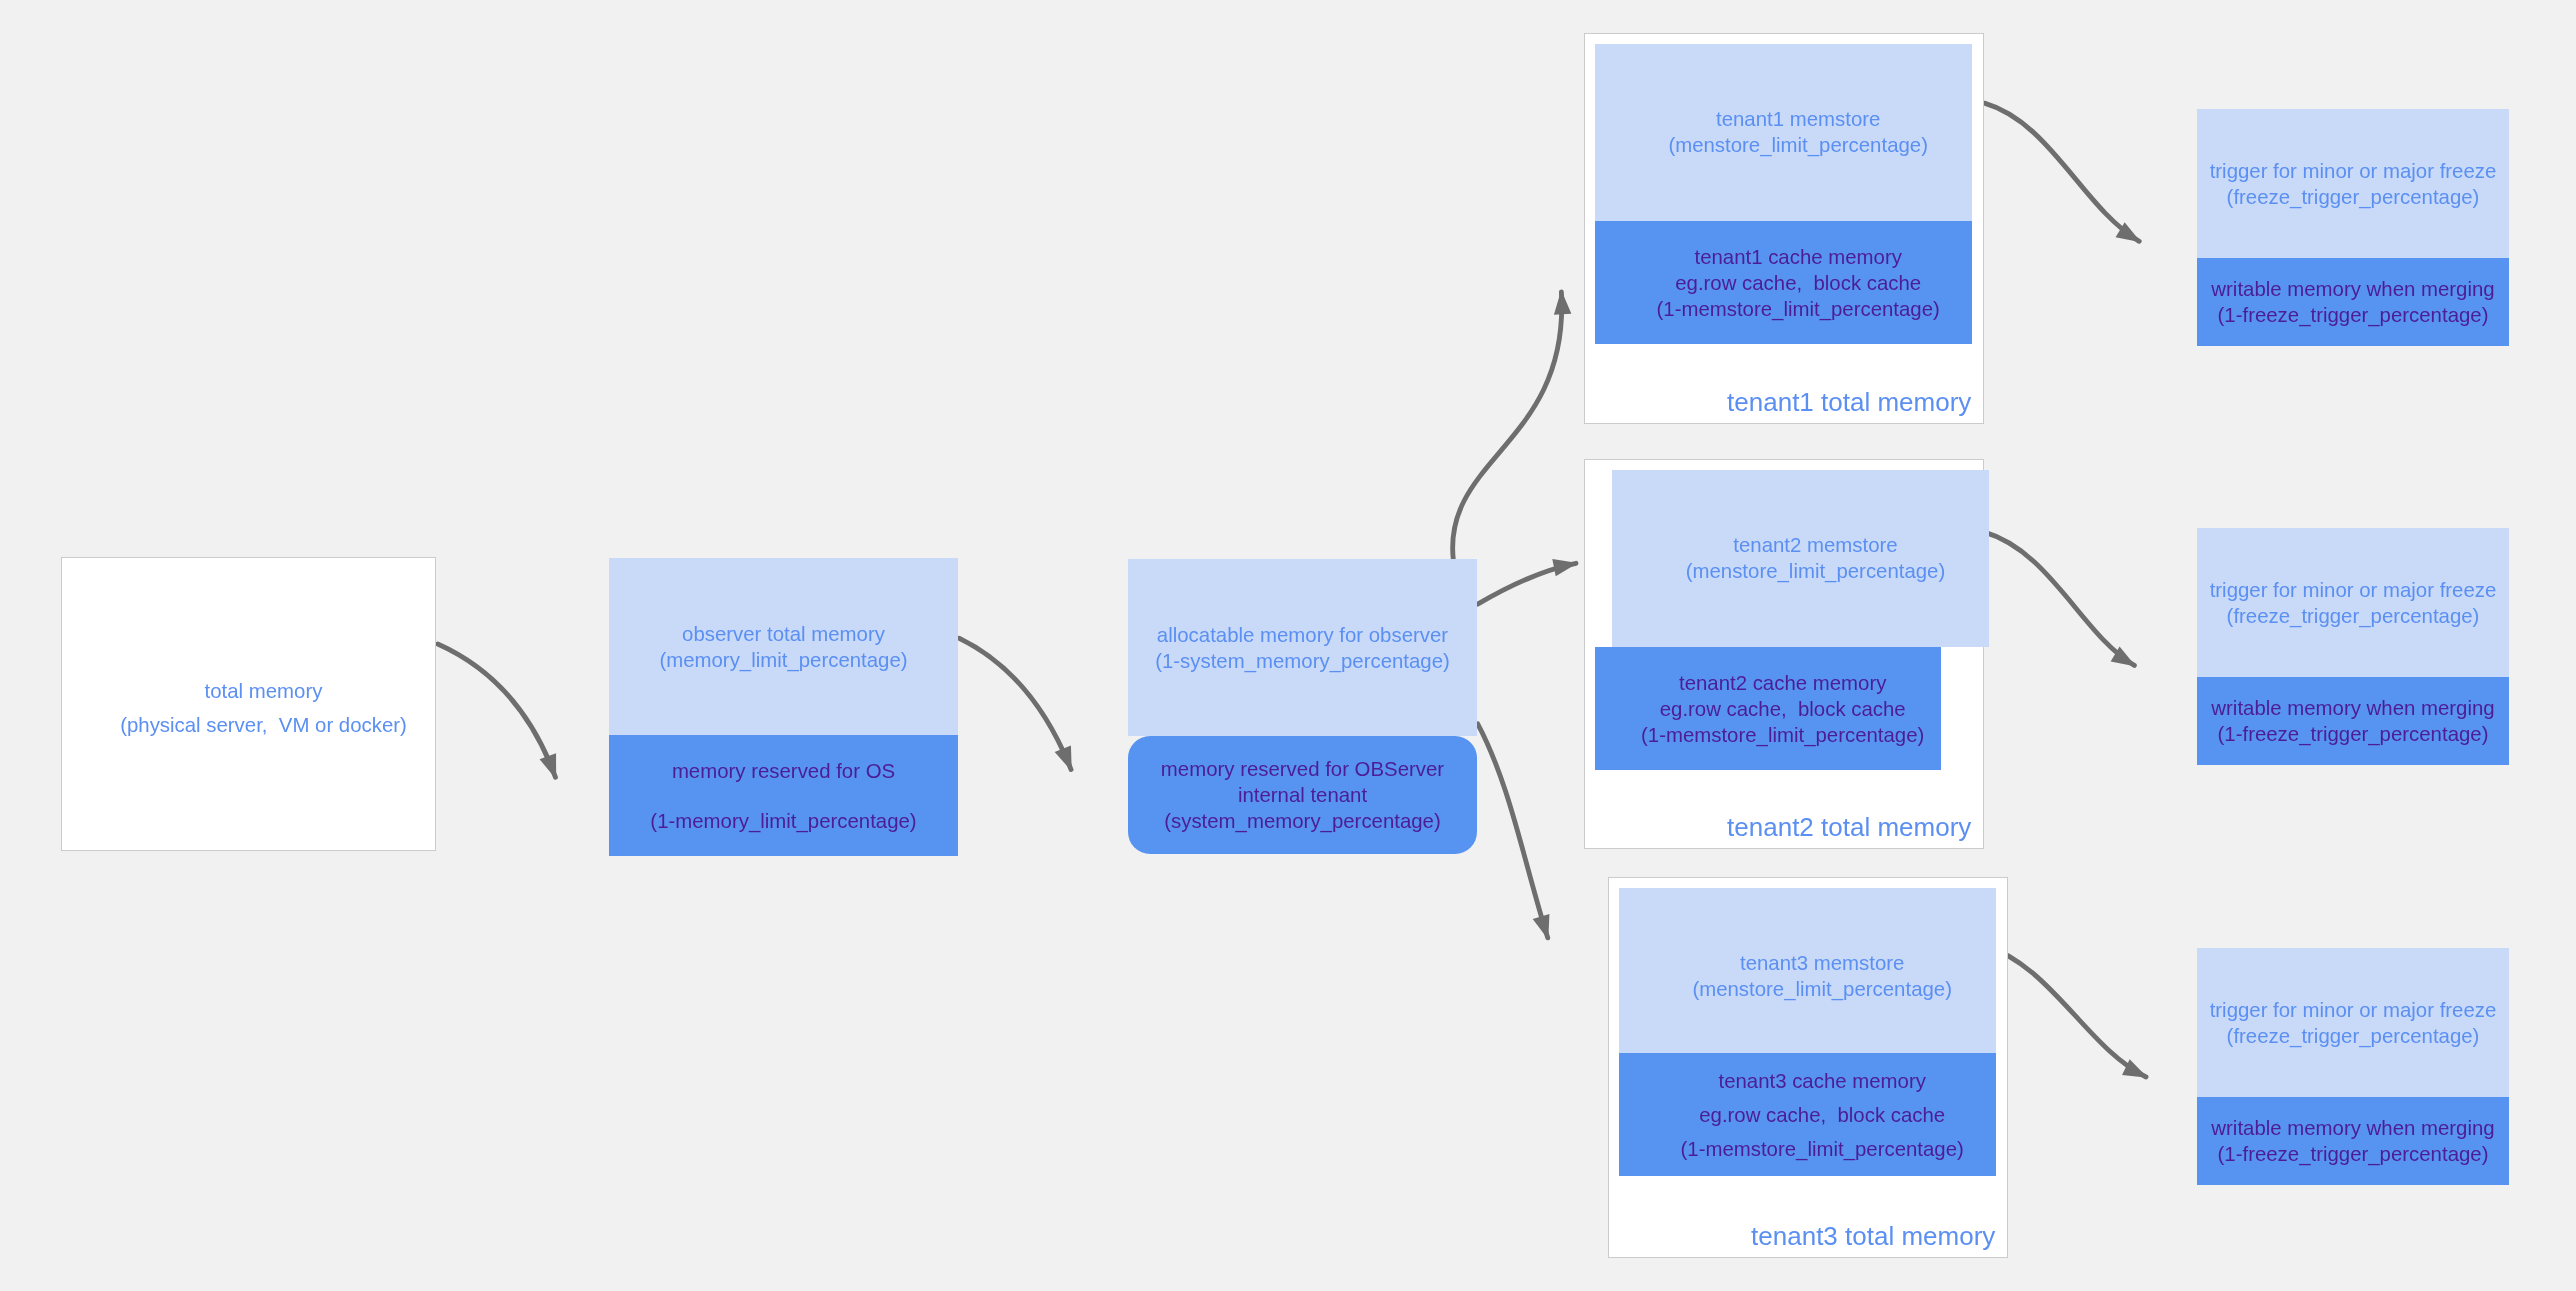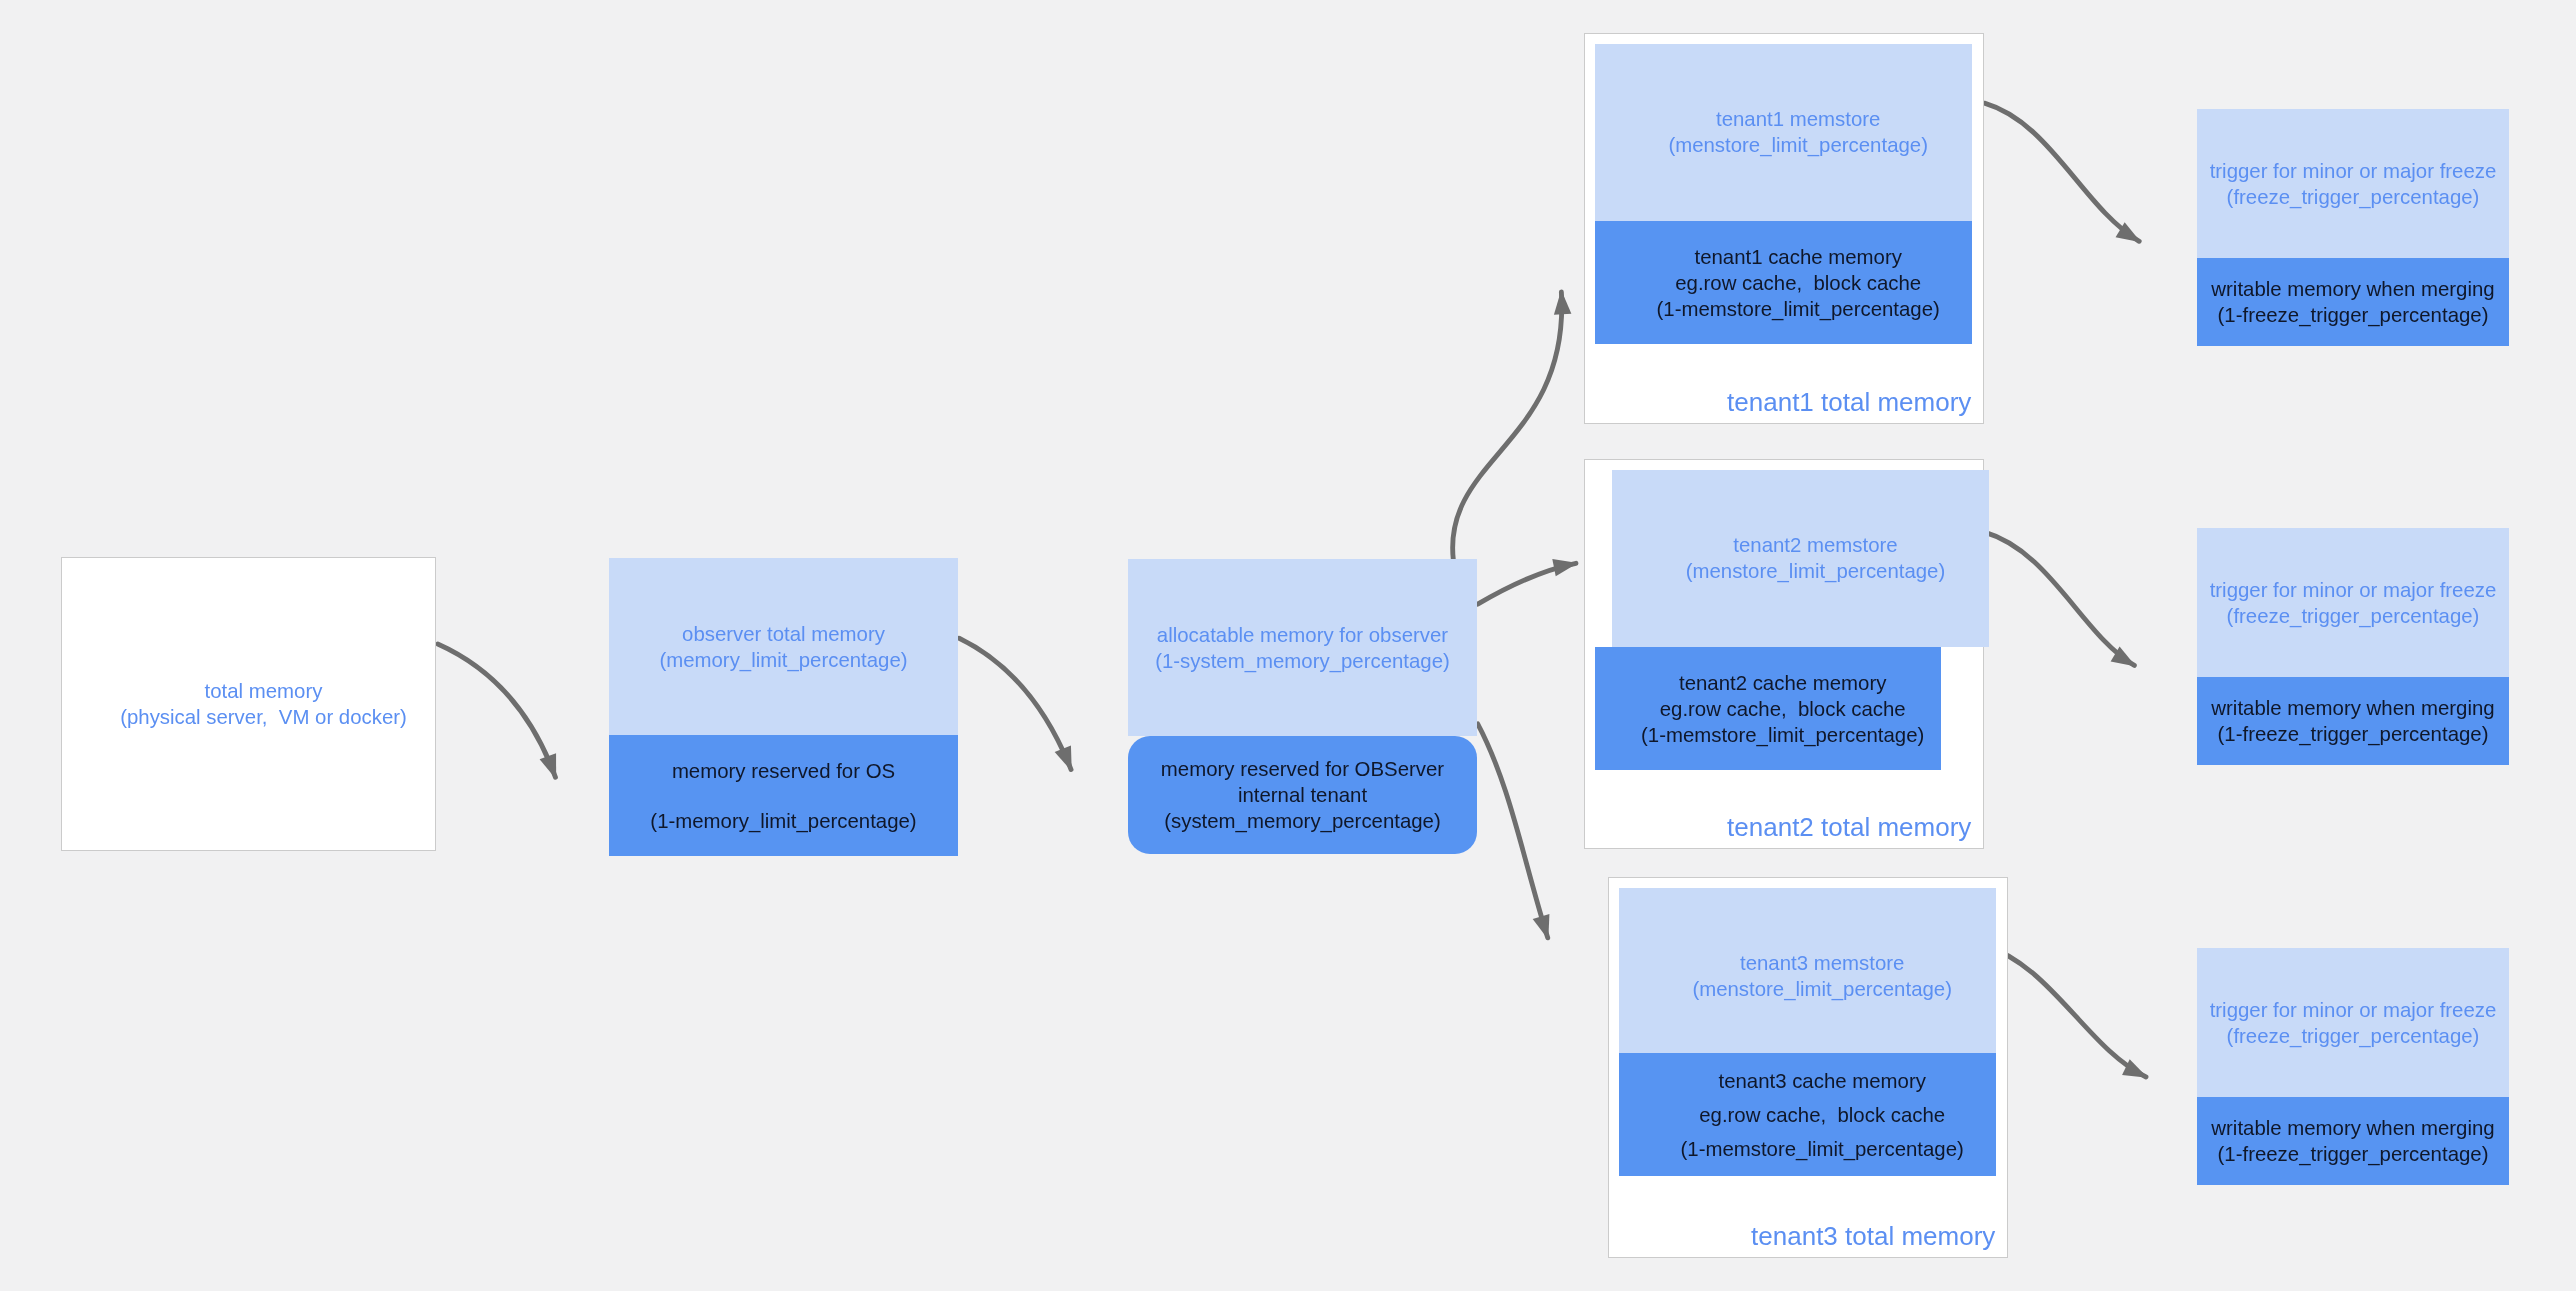--- a/index.html
+++ b/index.html
@@ -4,27 +4,27 @@
 <style>
   html,body { margin:0; padding:0; }
   .canvas {
     position:relative; width:2576px; height:1292px;
     background:#f1f1f2; overflow:hidden;
     font-family:"Liberation Sans","DejaVu Sans",sans-serif;
   }
   .abs { position:absolute; box-sizing:border-box;padding-left:30px; }
   .white-box { background:#ffffff; border:1.9px solid #cbcbcb; }
   .light { background:#c8daf8; color:#5b8ff2; }
-  .dark  { background:#5794f2; color:#0f172a; }
+  .dark  { background:#5794f2; color:#4c1d95; }
   .center-stack {
     display:flex; flex-direction:column; justify-content:center;
     align-items:center; text-align:center;
   }
   .line { font-size:20.4px; line-height:26px; white-space:pre; }
-  .blue-text { color:#5b8ff2; }
+  .blue-text { color:#5b8ff2;margin-top:8px; }
   .total-label {
     position:absolute; right:11.7px; bottom:7.8px;
     font-size:26px; line-height:26px; color:#5b8ff2; text-align:right;
   }
   svg.arrows { position:absolute; left:0; top:0; pointer-events:none; }
 </style>
 </head>
 <body>
 
 <div class="canvas">

